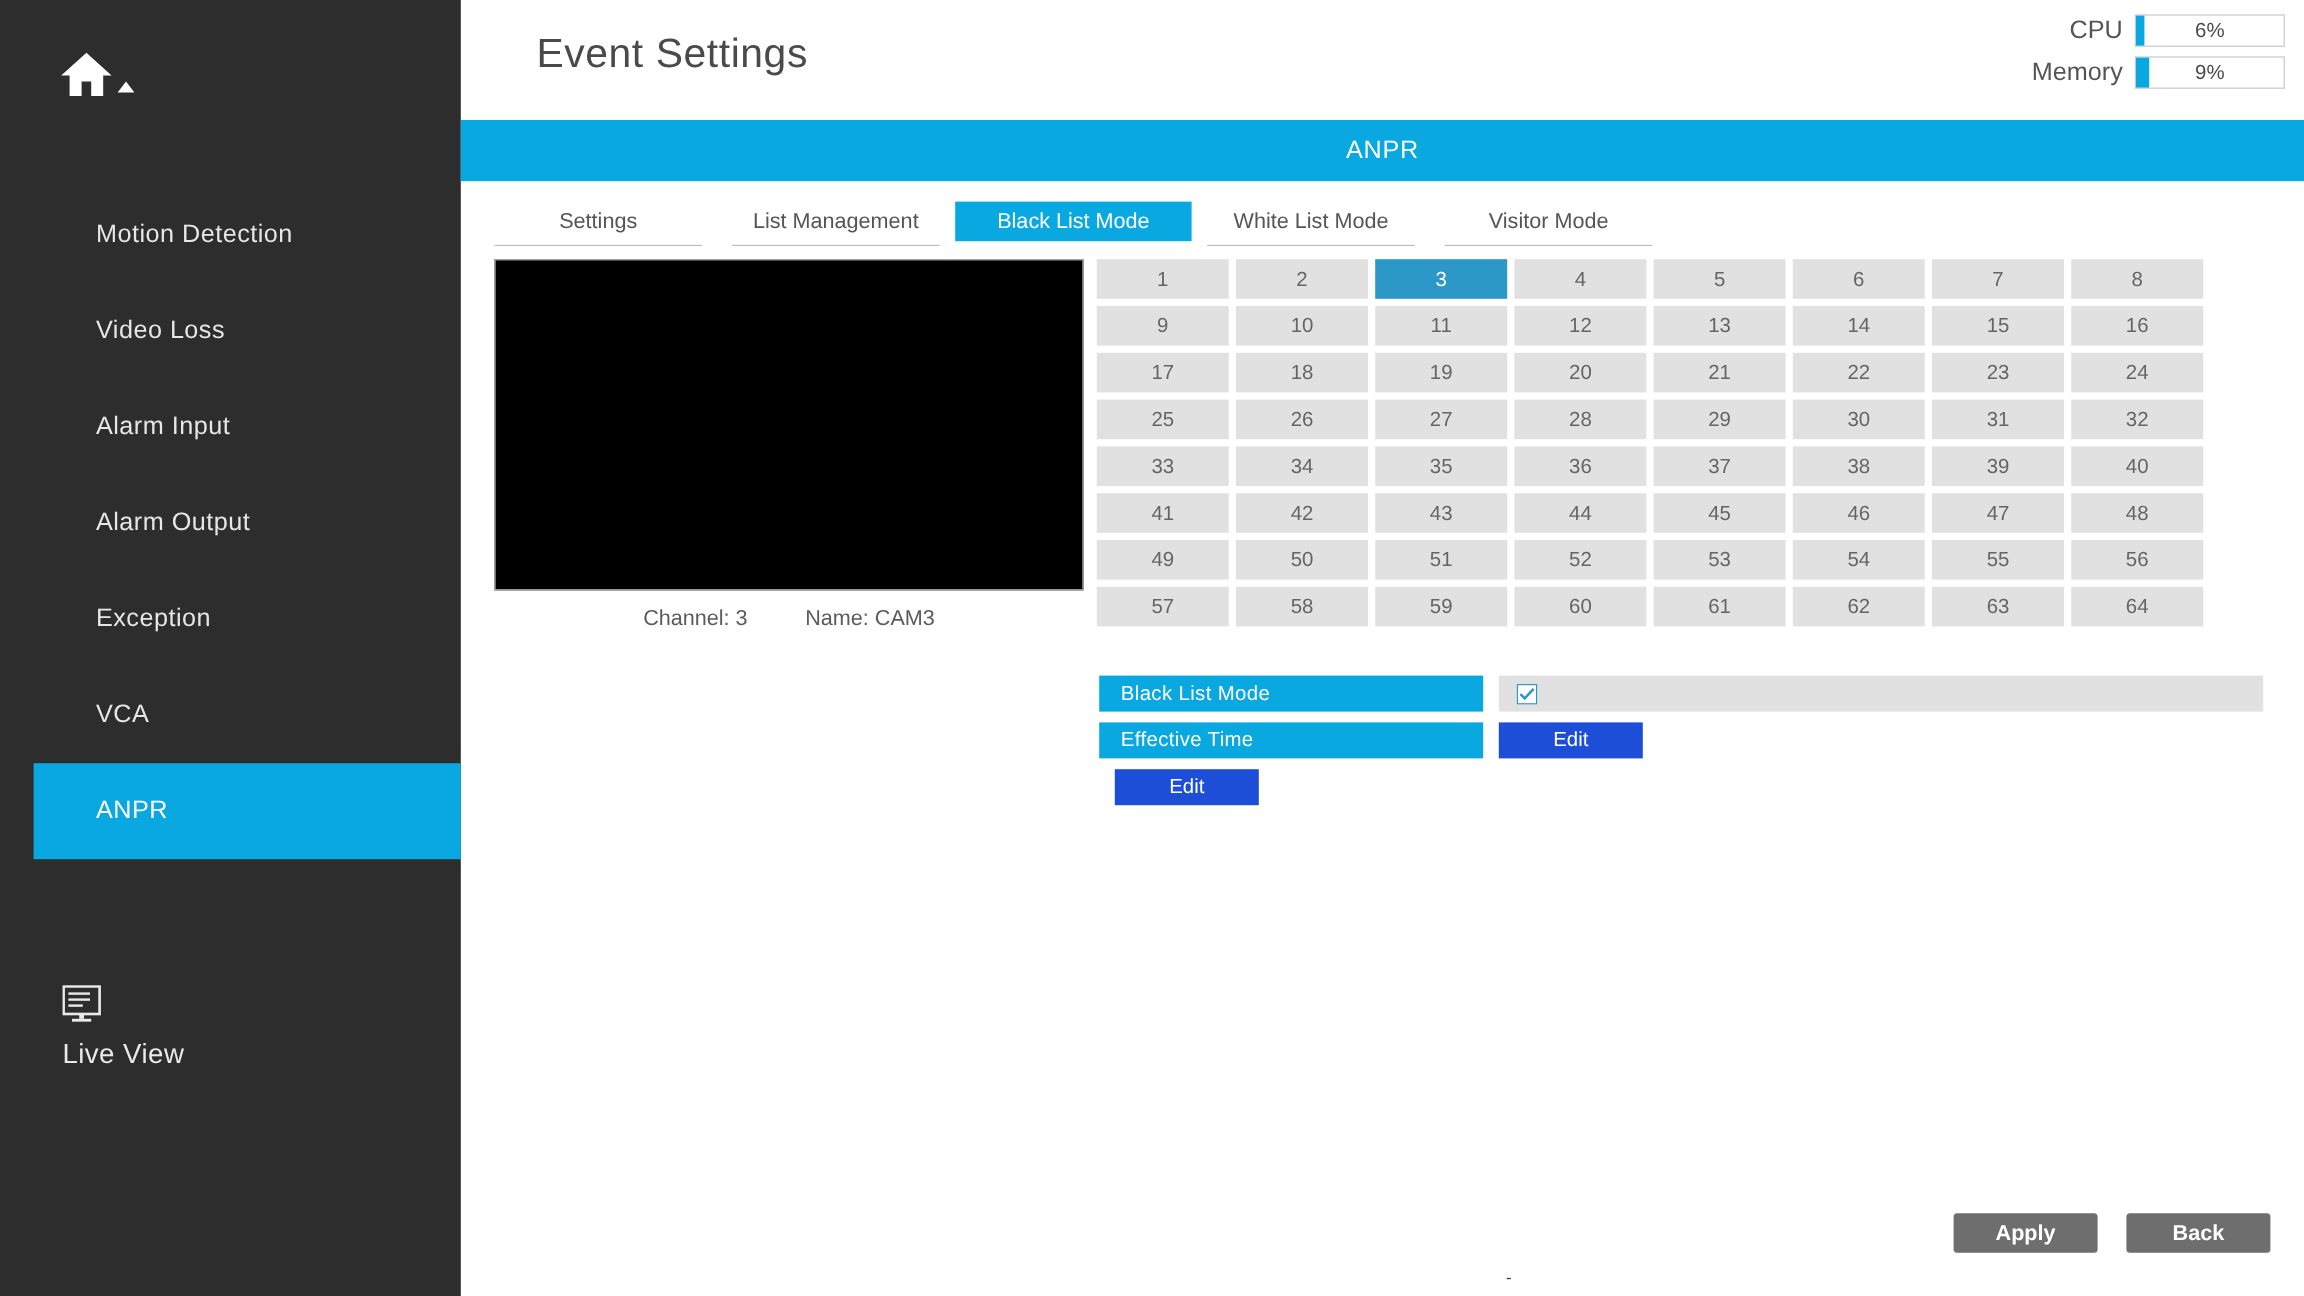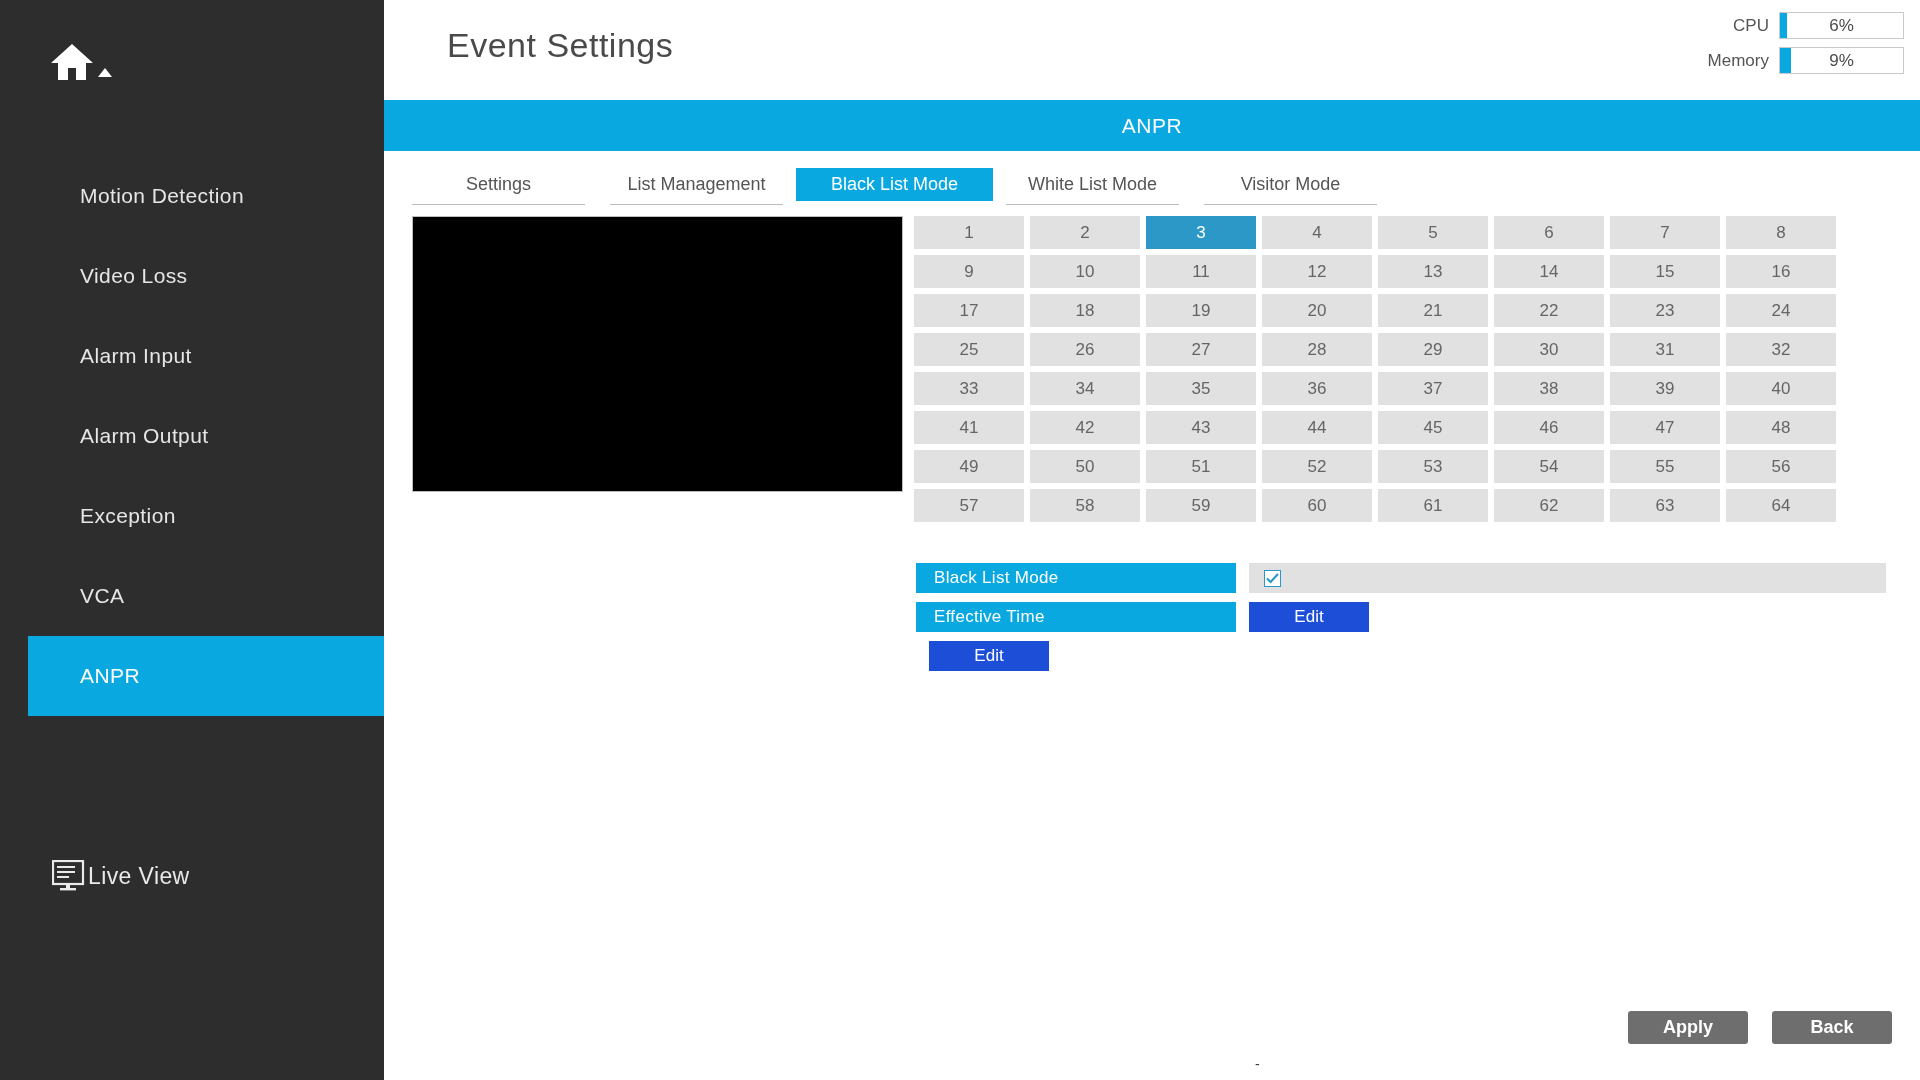--- a/index.html
+++ b/index.html
@@ -45,38 +45,39 @@
     font-size: 21px;
     letter-spacing: 0.4px;
     cursor: pointer;
     background: transparent;
     margin-left: 28px;
   }
   .nav-item.active { background: #0aa8e0; color: #ffffff; }
 
   .live-view {
     position: absolute; left: 52px; bottom: 188px;
-    display: flex; align-items: center; 
-    cursor: pointer;
+    display: flex; gap: 12px;
+    cursor: pointer;
+    flex-direction: column;
   }
   .monitor-icon { width: 36px; height: 32px; }
   .live-view-label { color: #e9e9e9; font-size: 23px; letter-spacing: 0.4px; }
 
   
   .page-title {
     position: absolute; left: 447px; top: 26px;
     font-size: 34px; color: #4a4a4a;
     letter-spacing: 0.5px;
   }
   .sysmeters {
     position: absolute; right: 16px; top: 12px;
     display: flex; flex-direction: column; gap: 8px;
   }
   .meter-row { display: flex; align-items: center; gap: 10px; justify-content: flex-end; }
-  .meter-label { font-size: 17px; color: #555555; }
+  .meter-label { font-size: 21px; color: #555555; }
   .meter-track {
     position: relative;
     width: 125px; height: 27px;
     background: #ffffff;
     border: 1px solid #c9c9c9;
     display: flex; align-items: center; justify-content: center;
   }
   .meter-fill {
     position: absolute; left: 0; top: 0; bottom: 0;
     background: #0aa8e0;
@@ -288,20 +289,24 @@
         <span>White List Mode</span>
         <span class="tab-rule"></span>
       </div>
       <div class="tab">
         <span>Visitor Mode</span>
         <span class="tab-rule"></span>
       </div>
     </div>
 
   <div class="video-box"></div>
+  <div class="video-meta">
+    <span>Channel: 3</span>
+    <span>Name: CAM3</span>
+  </div>
 
   <div class="chan-grid" id="chan-grid">
       <div class="chan-cell">1</div>
       <div class="chan-cell">2</div>
       <div class="chan-cell active">3</div>
       <div class="chan-cell">4</div>
       <div class="chan-cell">5</div>
       <div class="chan-cell">6</div>
       <div class="chan-cell">7</div>
       <div class="chan-cell">8</div>

